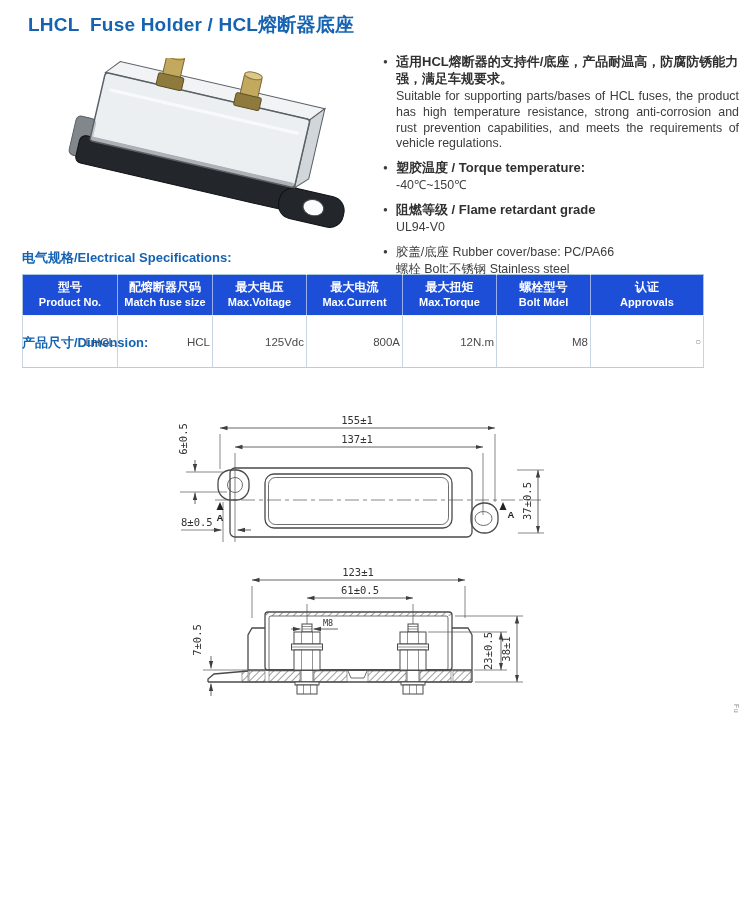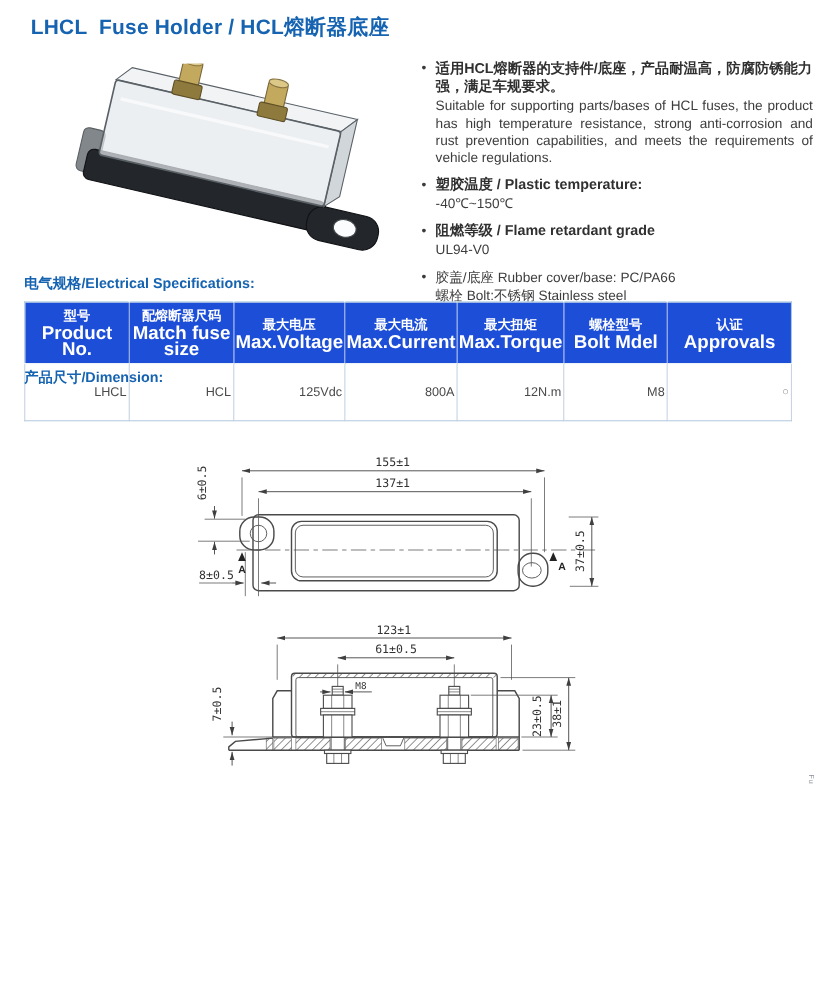--- a/index.html
+++ b/index.html
@@ -17,21 +17,21 @@
   .just{text-align:justify;}
   
   .sec-head{position:absolute;left:22px;font-size:13px;font-weight:bold;color:#1563b1;}
   
   .spec{position:absolute;left:22px;top:274px;border-collapse:collapse;table-layout:fixed;
         border:1px solid #a9c6e0;}
   .spec th{background:#1d4ed8;color:#fff;padding:4px 1px 5px;border-left:1px solid rgba(255,255,255,.55);
            border-bottom:1px solid #eef3f8;vertical-align:middle;}
   .spec th:first-child{border-left:none;}
   .spec .zh{display:block;font-size:12px;font-weight:bold;line-height:16px;}
-  .spec .en{display:block;font-size:17px;font-weight:bold;line-height:15px;}
+  .spec .en{display:block;font-size:11px;font-weight:bold;line-height:15px;}
   .spec td{background:#fff;border:1px solid #c6d4e3;border-bottom:1px solid #b9cde2;
            text-align:right;font-size:11.5px;color:#4a4a4a;height:19px;padding:16px 2px;}
   .spec td.approval{color:#8a8a8a;font-size:10px;}
   
   .drawing{position:absolute;left:165px;top:390px;}
   .dimtext{font-family:"DejaVu Sans Mono",monospace;font-size:10.5px;fill:#333;}
   .m8text{font-family:"DejaVu Sans Mono",monospace;font-size:8.5px;fill:#333;}
   .atext{font-family:"Liberation Sans",sans-serif;font-size:9.5px;font-weight:bold;fill:#222;}
   .outline{fill:none;stroke:#4a4a4a;stroke-width:1.3;}
   .thin{fill:none;stroke:#4a4a4a;stroke-width:.8;}
@@ -81,21 +81,21 @@
     <div class="feat">
       <span class="dot">●</span>
       <div class="feat-body">
         <div class="feat-bold">适用HCL熔断器的支持件/底座，产品耐温高，防腐防锈能力强，满足车规要求。</div>
         <div class="feat-line just">Suitable for supporting parts/bases of HCL fuses, the product has high temperature resistance, strong anti-corrosion and rust prevention capabilities, and meets the requirements of vehicle regulations.</div>
       </div>
     </div>
     <div class="feat">
       <span class="dot">●</span>
       <div class="feat-body">
-        <div class="feat-bold">塑胶温度 / Plastic temperature:</div>
+        <div class="feat-bold">塑胶温度 / Torque temperature:</div>
         <div class="feat-line">-40℃~150℃</div>
       </div>
     </div>
     <div class="feat">
       <span class="dot">●</span>
       <div class="feat-body">
         <div class="feat-bold">阻燃等级 / Flame retardant grade</div>
         <div class="feat-line">UL94-V0</div>
       </div>
     </div>

